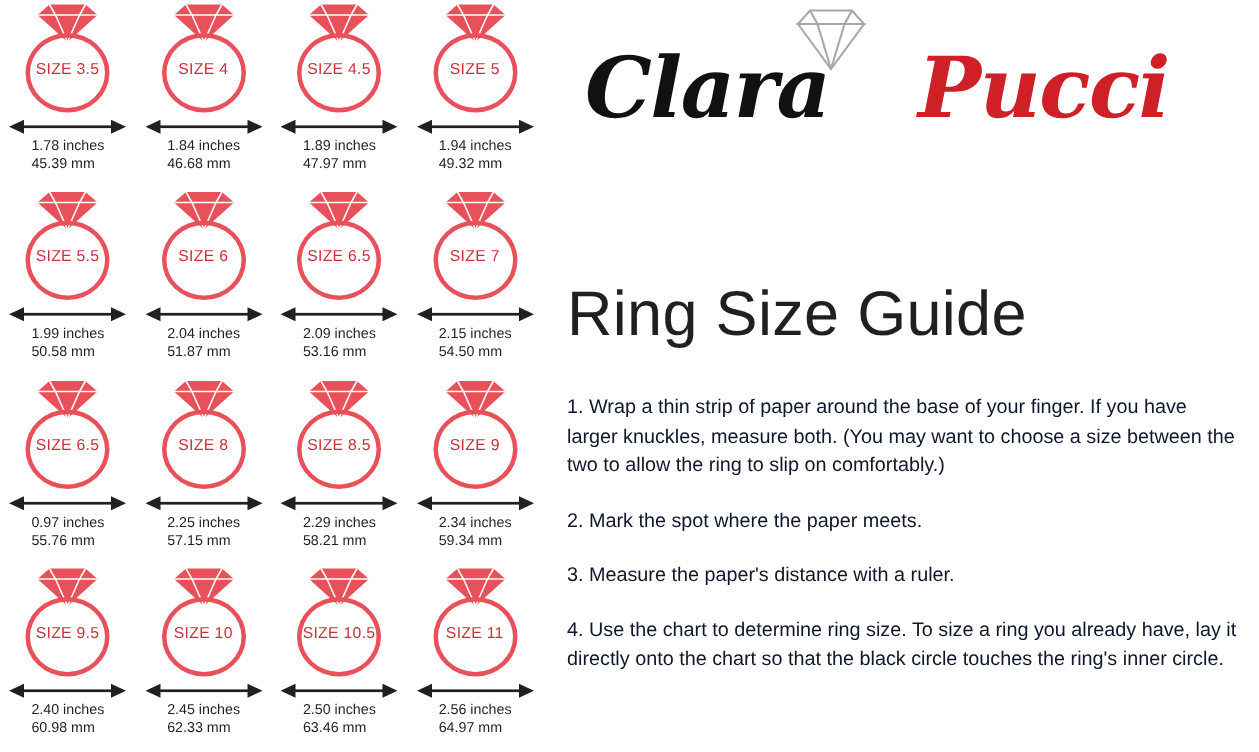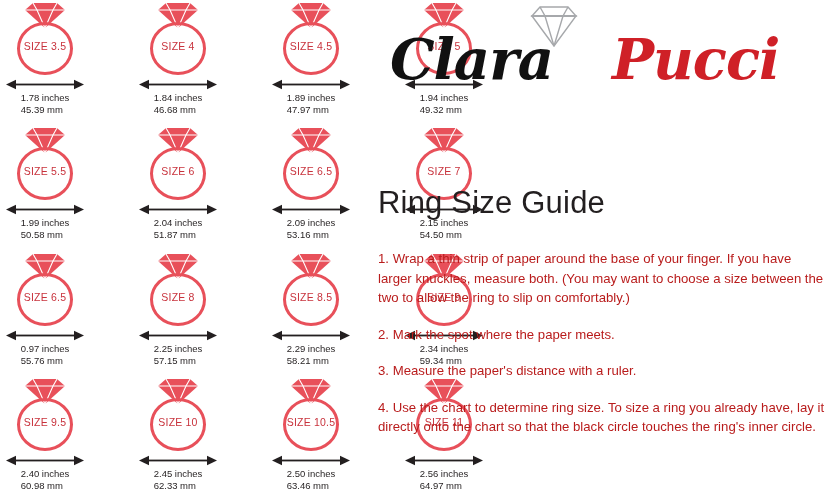--- a/index.html
+++ b/index.html
@@ -21,21 +21,20 @@
     position: absolute;
     left: 0;
     top: 0;
     width: 362px;
     height: 501px;
   }
   .size-row {
     display: flex;
     height: 125.25px;
     box-sizing: border-box;
-    gap: 43px;
   }
   .size-cell {
     width: 90.5px;
     position: relative;
     box-sizing: border-box;
   }
 
   
   .ring-wrap {
     position: relative;
@@ -131,31 +130,31 @@
   }
 
   
   #guide {
     position: absolute;
     left: 378px;
     top: 185px;
     width: 450px;
   }
   #guide-title {
-    font-size: 31px;
+    font-size: 42px;
     font-weight: normal;
     margin: 0 0 28px 0;
     color: #231f20;
     letter-spacing: 0.2px;
   }
   .step {
     font-size: 13.2px;
     line-height: 19.5px;
     margin-bottom: 17px;
-    color: #b91c1c;
+    color: #0f172a;
   }
 </style>
 </head>
 <body>
 
 <div id="size-grid">
     <div class="size-row">
       <div class="size-cell">
         <div class="ring-wrap">
           <div class="gem">

